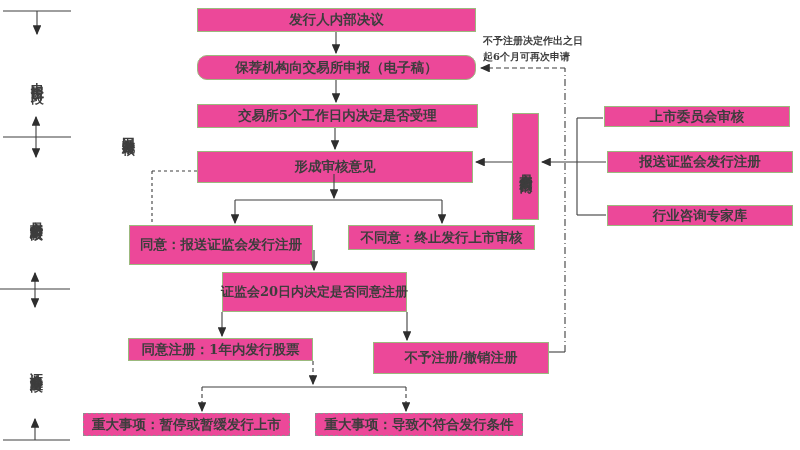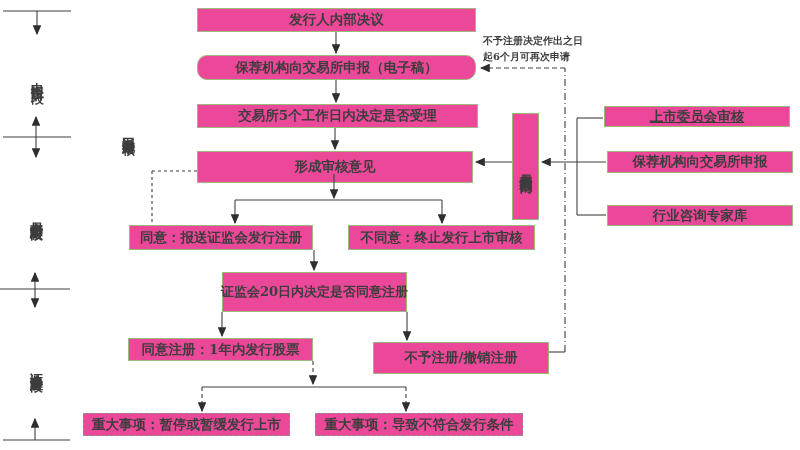--- a/index.html
+++ b/index.html
@@ -46,31 +46,31 @@
 
   <div class="annotation">
     <div>不予注册决定作出之日</div>
     <div>起6个月可再次申请</div>
   </div>
 
   <div class="node" style="left:197px;top:8px;width:279px;height:24px;">发行人内部决议</div>
   <div class="node" style="left:197px;top:55px;width:279px;height:25px;border-radius:10px;">保荐机构向交易所申报（电子稿）</div>
   <div class="node" style="left:197px;top:104px;width:281px;height:24px;">交易所5个工作日内决定是否受理</div>
   <div class="node" style="left:197px;top:151px;width:276px;height:32px;">形成审核意见</div>
-  <div class="node" style="left:129px;top:225px;width:184px;height:25px;">同意：报送证监会发行注册</div>
+  <div class="node" style="left:129px;top:225px;width:184px;height:40px;">同意：报送证监会发行注册</div>
   <div class="node" style="left:348px;top:225px;width:187px;height:25px;">不同意：终止发行上市审核</div>
   <div class="node" style="left:222px;top:272px;width:185px;height:40px;font-size:13px;">证监会20日内决定是否同意注册</div>
   <div class="node" style="left:128px;top:338px;width:185px;height:23px;">同意注册：1年内发行股票</div>
   <div class="node" style="left:373px;top:342px;width:176px;height:32px;">不予注册/撤销注册</div>
   <div class="node dashedbox" style="left:83px;top:413px;width:207px;height:23px;">重大事项：暂停或暂缓发行上市</div>
   <div class="node dashedbox" style="left:315px;top:413px;width:208px;height:23px;">重大事项：导致不符合发行条件</div>
 
   <div class="node vtext" style="left:512px;top:113px;width:27px;height:107px;font-size:13px;letter-spacing:1px;">交易所审核部门</div>
-  <div class="node" style="left:604px;top:106px;width:186px;height:21px;text-decoration:underline;">上市委员会审核</div>
-  <div class="node" style="left:607px;top:151px;width:186px;height:22px;">保荐机构向交易所申报</div>
+  <div class="node" style="left:604px;top:106px;width:186px;height:21px;">上市委员会审核</div>
+  <div class="node" style="left:607px;top:151px;width:186px;height:22px;">报送证监会发行注册</div>
   <div class="node" style="left:607px;top:205px;width:186px;height:21px;">行业咨询专家库</div>
 
   <svg class="wires" width="800" height="450" viewBox="0 0 800 450">
     <defs>
       <marker id="ah" markerWidth="9" markerHeight="8" refX="8" refY="4" orient="auto">
         <path d="M0,0 L9,4 L0,8 z" fill="#2e2e2e"></path>
       </marker>
     </defs>
     <g stroke="#3f3f3f" stroke-width="1.1" fill="none">
       <line x1="3" y1="11" x2="71" y2="11"></line>

